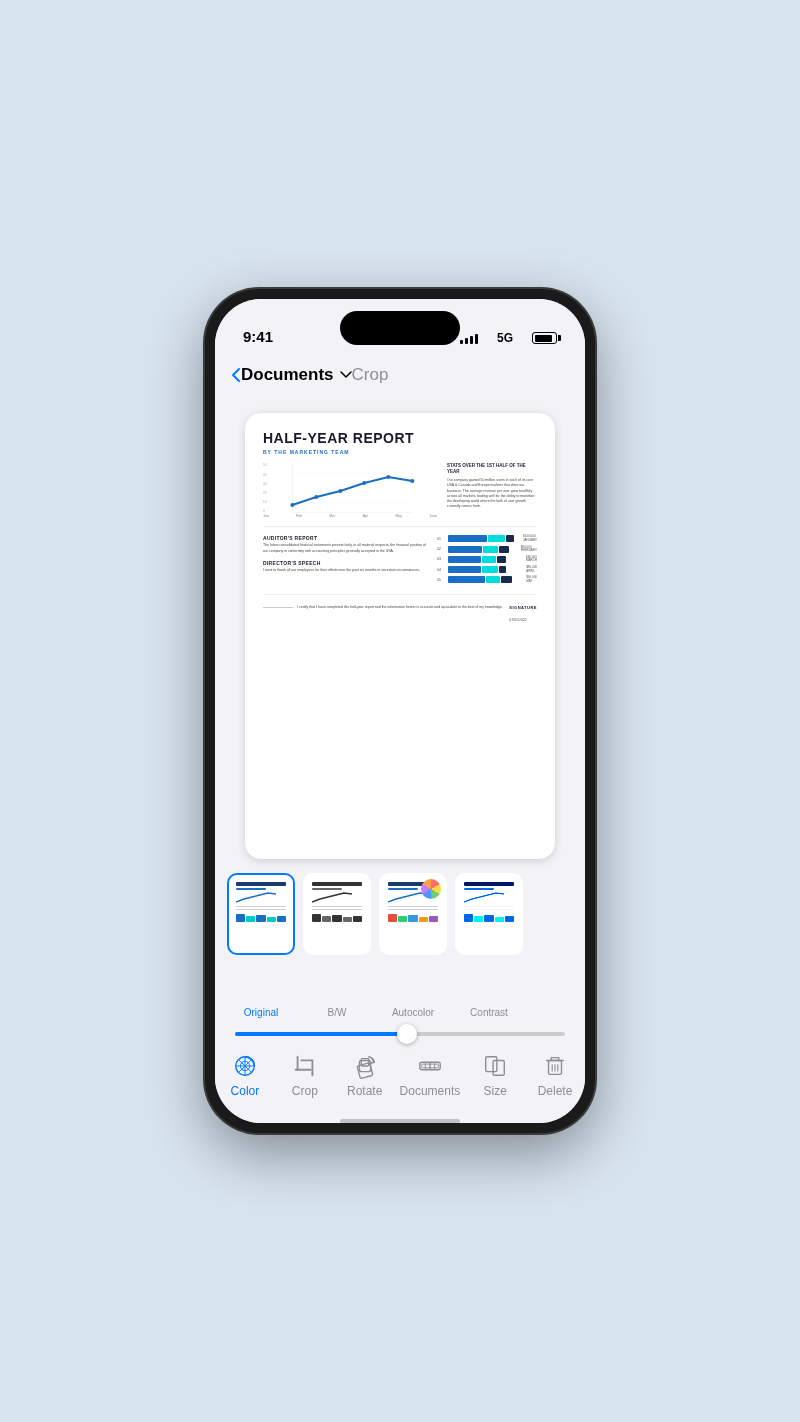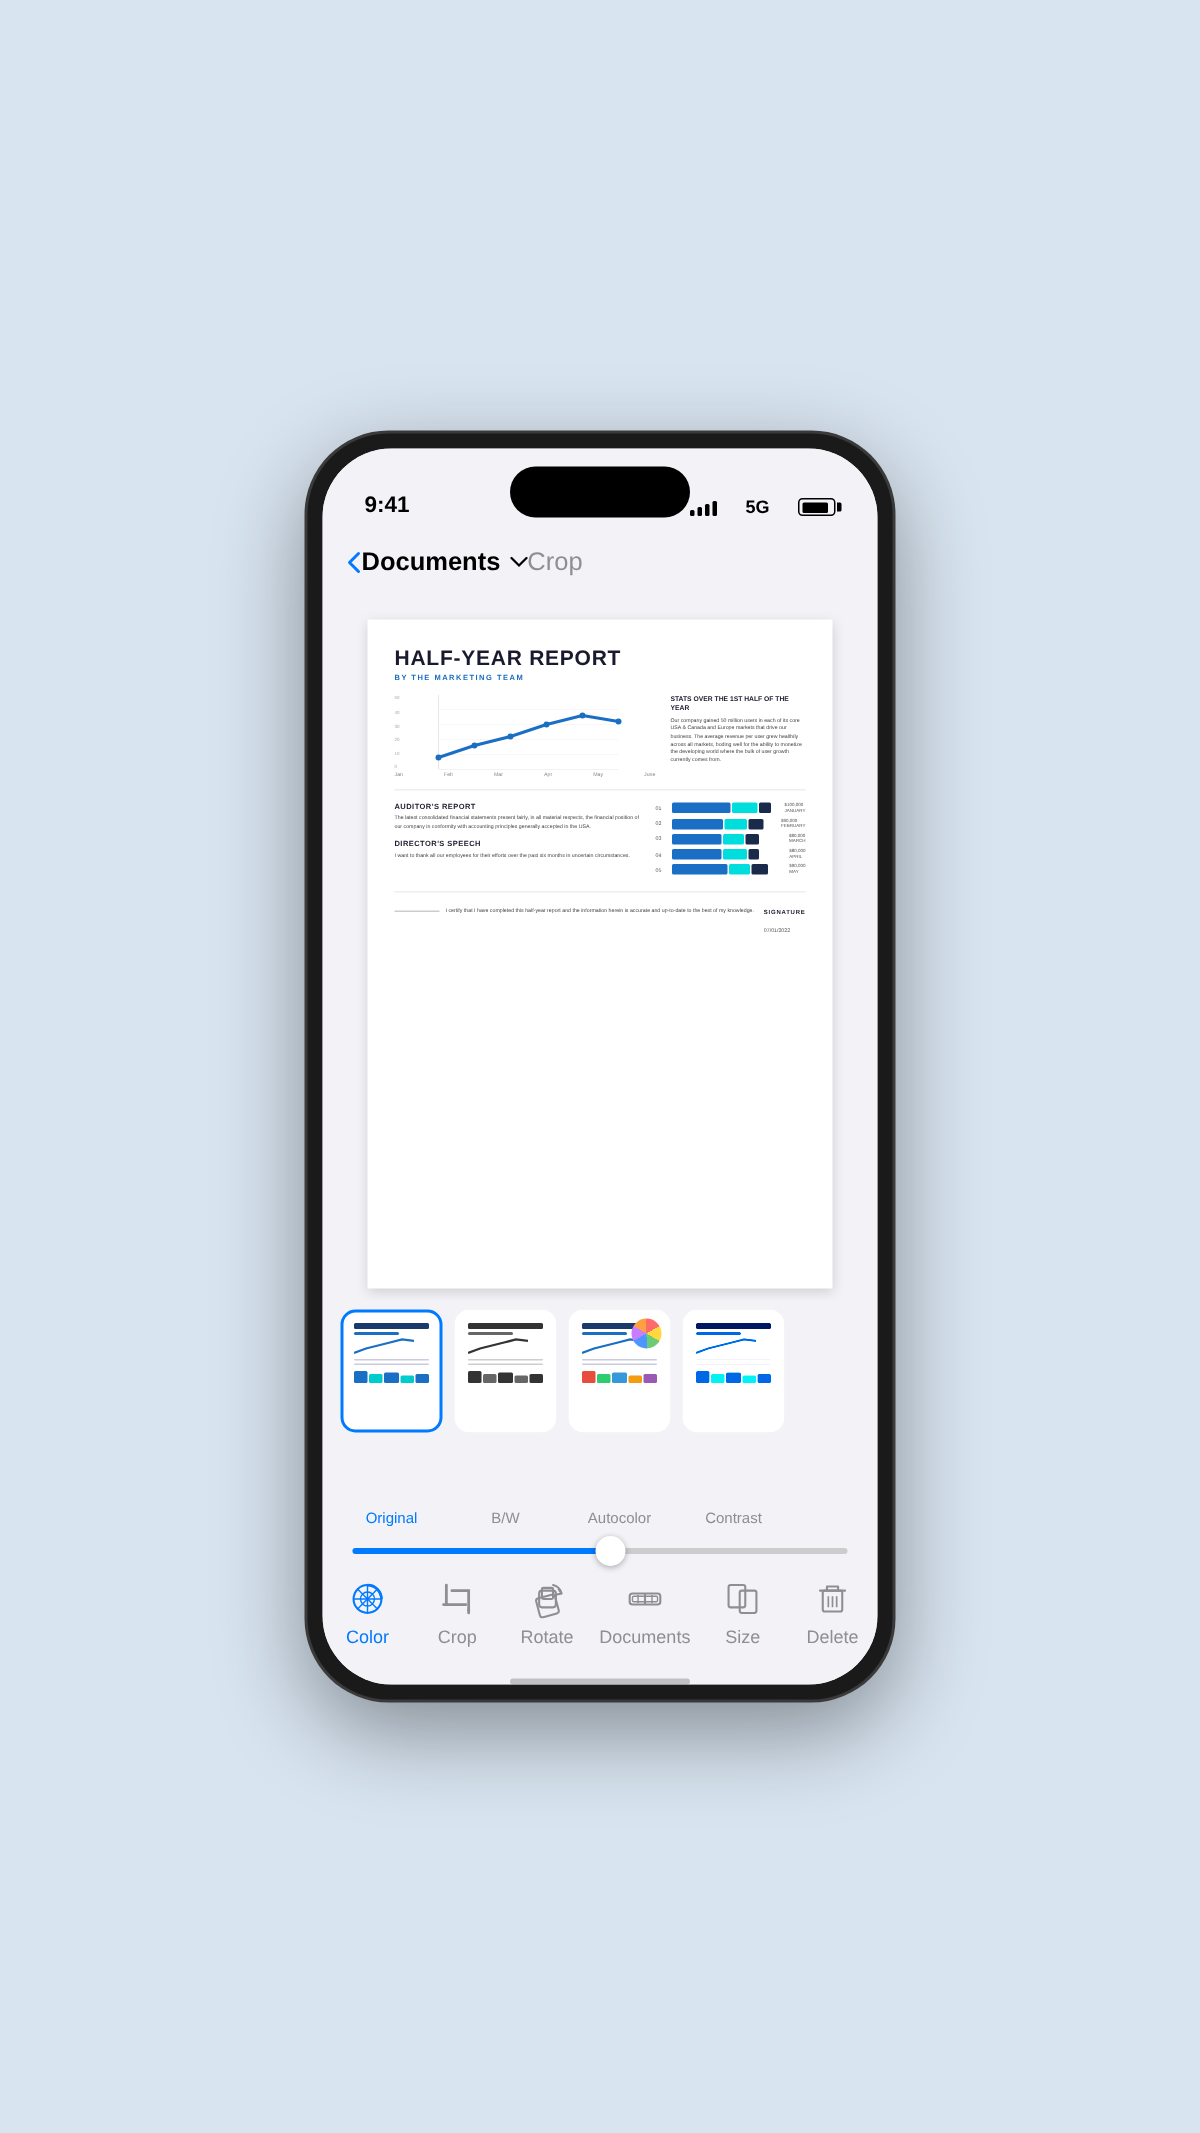--- a/index.html
+++ b/index.html
@@ -142,21 +142,21 @@
       align-items: center;
       overflow: hidden;
       background: #f2f2f7;
       padding: 16px 20px 8px;
     }
     .document-page {
       background: #fff;
       width: 100%;
       max-width: 310px;
       flex: 1;
-      border-radius: 0;
+      border-radius: 16px;
       box-shadow: 0 2px 8px rgba(0,0,0,0.15);
       overflow: hidden;
       padding: 18px;
       font-size: 5.5px;
       color: #222;
     }
     .doc-title {
       font-size: 14px;
       font-weight: 900;
       color: #1a1a2e;

